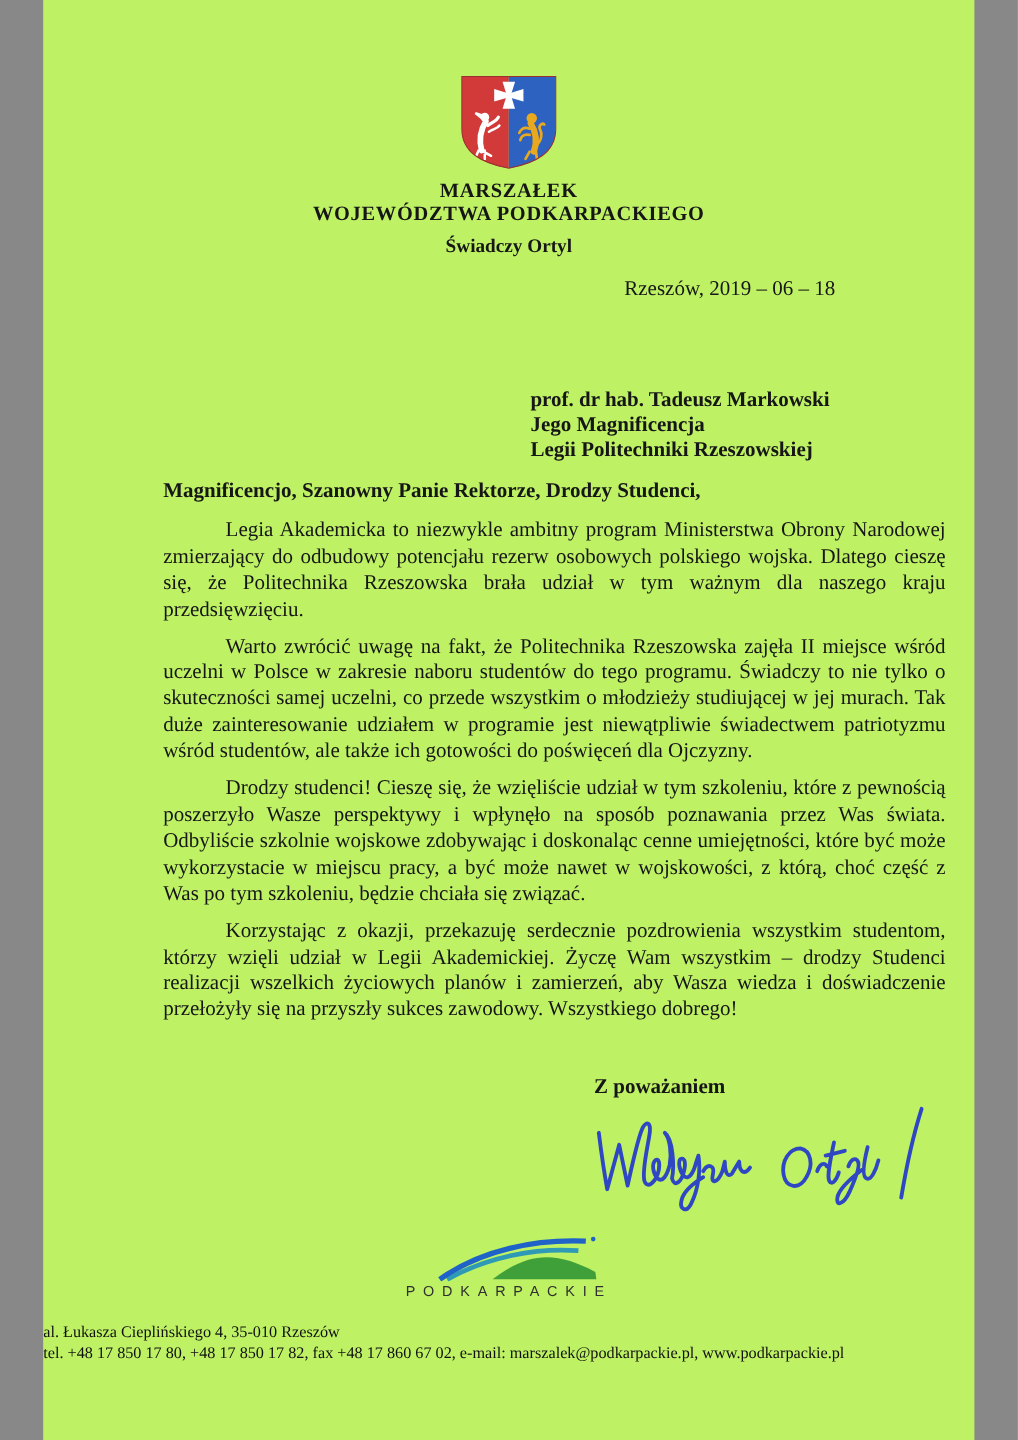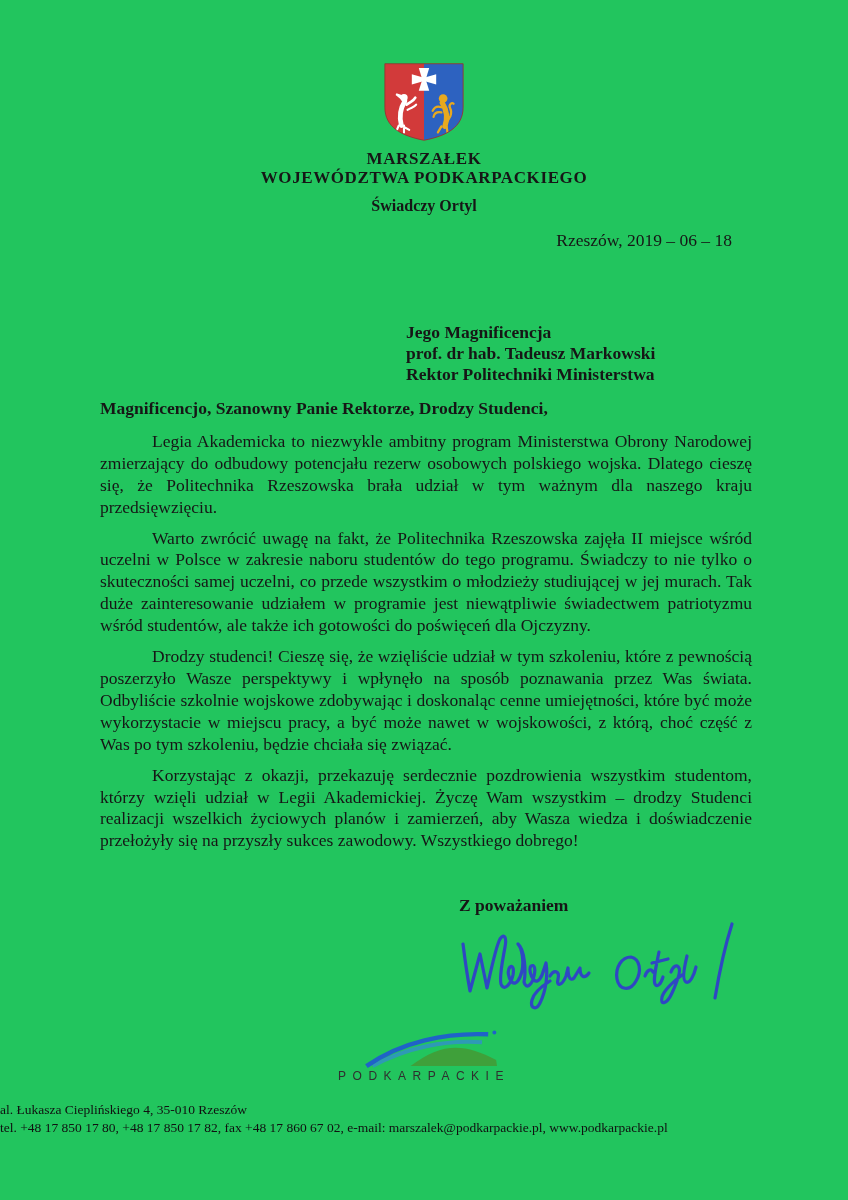--- a/index.html
+++ b/index.html
@@ -1,20 +1,20 @@
 <!DOCTYPE html>
 <html lang="pl"><head>
 <meta charset="utf-8">
 <style>
   html,body{margin:0;padding:0;background:#888;}
   .page{
     position:relative;
-    width:848px;height:1200px;
+    width:776px;height:1200px;
     margin:0 auto;
-    background:#22c55e;
+    background:#bef264;
     font-family:"Liberation Serif","DejaVu Serif",serif;
     color:#161616;
     overflow:hidden;
   }
   
   .letterhead{
     position:absolute;top:62px;left:0;width:100%;
     display:flex;flex-direction:column;align-items:center;
     text-align:center;
   }
@@ -105,23 +105,23 @@
       <path d="M5,2 L95,2 L95,52 C95,75 76,85 50,90 C24,85 5,75 5,52 Z" fill="none" stroke="#9a3030" stroke-width="1"></path>
     </svg>
     <div class="lh-title">MARSZAŁEK</div>
     <div class="lh-title">WOJEWÓDZTWA PODKARPACKIEGO</div>
     <div class="lh-name">Świadczy Ortyl</div>
   </div>
 
   <div class="dateline">Rzeszów, 2019 – 06 – 18</div>
 
   <div class="addressee">
+    <div>prof. dr hab. Tadeusz Markowski</div>
     <div>Jego Magnificencja</div>
-    <div>prof. dr hab. Tadeusz Markowski</div>
-    <div>Rektor Politechniki Ministerstwa</div>
+    <div>Legii Politechniki Rzeszowskiej</div>
   </div>
 
   <div class="letter-body">
     <p class="salutation">Magnificencjo, Szanowny Panie Rektorze, Drodzy Studenci,</p>
     <p class="para">Legia Akademicka to niezwykle ambitny program Ministerstwa Obrony Narodowej zmierzający do odbudowy potencjału rezerw osobowych polskiego wojska. Dlatego cieszę się, że Politechnika Rzeszowska brała udział w tym ważnym dla naszego kraju przedsięwzięciu.</p>
     <p class="para">Warto zwrócić uwagę na fakt, że Politechnika Rzeszowska zajęła II miejsce wśród uczelni w Polsce w zakresie naboru studentów do tego programu. Świadczy to nie tylko o skuteczności samej uczelni, co przede wszystkim o młodzieży studiującej w jej murach. Tak duże zainteresowanie udziałem w programie jest niewątpliwie świadectwem patriotyzmu wśród studentów, ale także ich gotowości do poświęceń dla Ojczyzny.</p>
     <p class="para">Drodzy studenci! Cieszę się, że wzięliście udział w tym szkoleniu, które z pewnością poszerzyło Wasze perspektywy i wpłynęło na sposób poznawania przez Was świata. Odbyliście szkolnie wojskowe zdobywając i doskonaląc cenne umiejętności, które być może wykorzystacie w miejscu pracy, a być może nawet w wojskowości, z którą, choć część z Was po tym szkoleniu, będzie chciała się związać.</p>
     <p class="para">Korzystając z okazji, przekazuję serdecznie pozdrowienia wszystkim studentom, którzy wzięli udział w Legii Akademickiej. Życzę Wam wszystkim – drodzy Studenci realizacji wszelkich życiowych planów i zamierzeń, aby Wasza wiedza i doświadczenie przełożyły się na przyszły sukces zawodowy. Wszystkiego dobrego!</p>
   </div>
 

